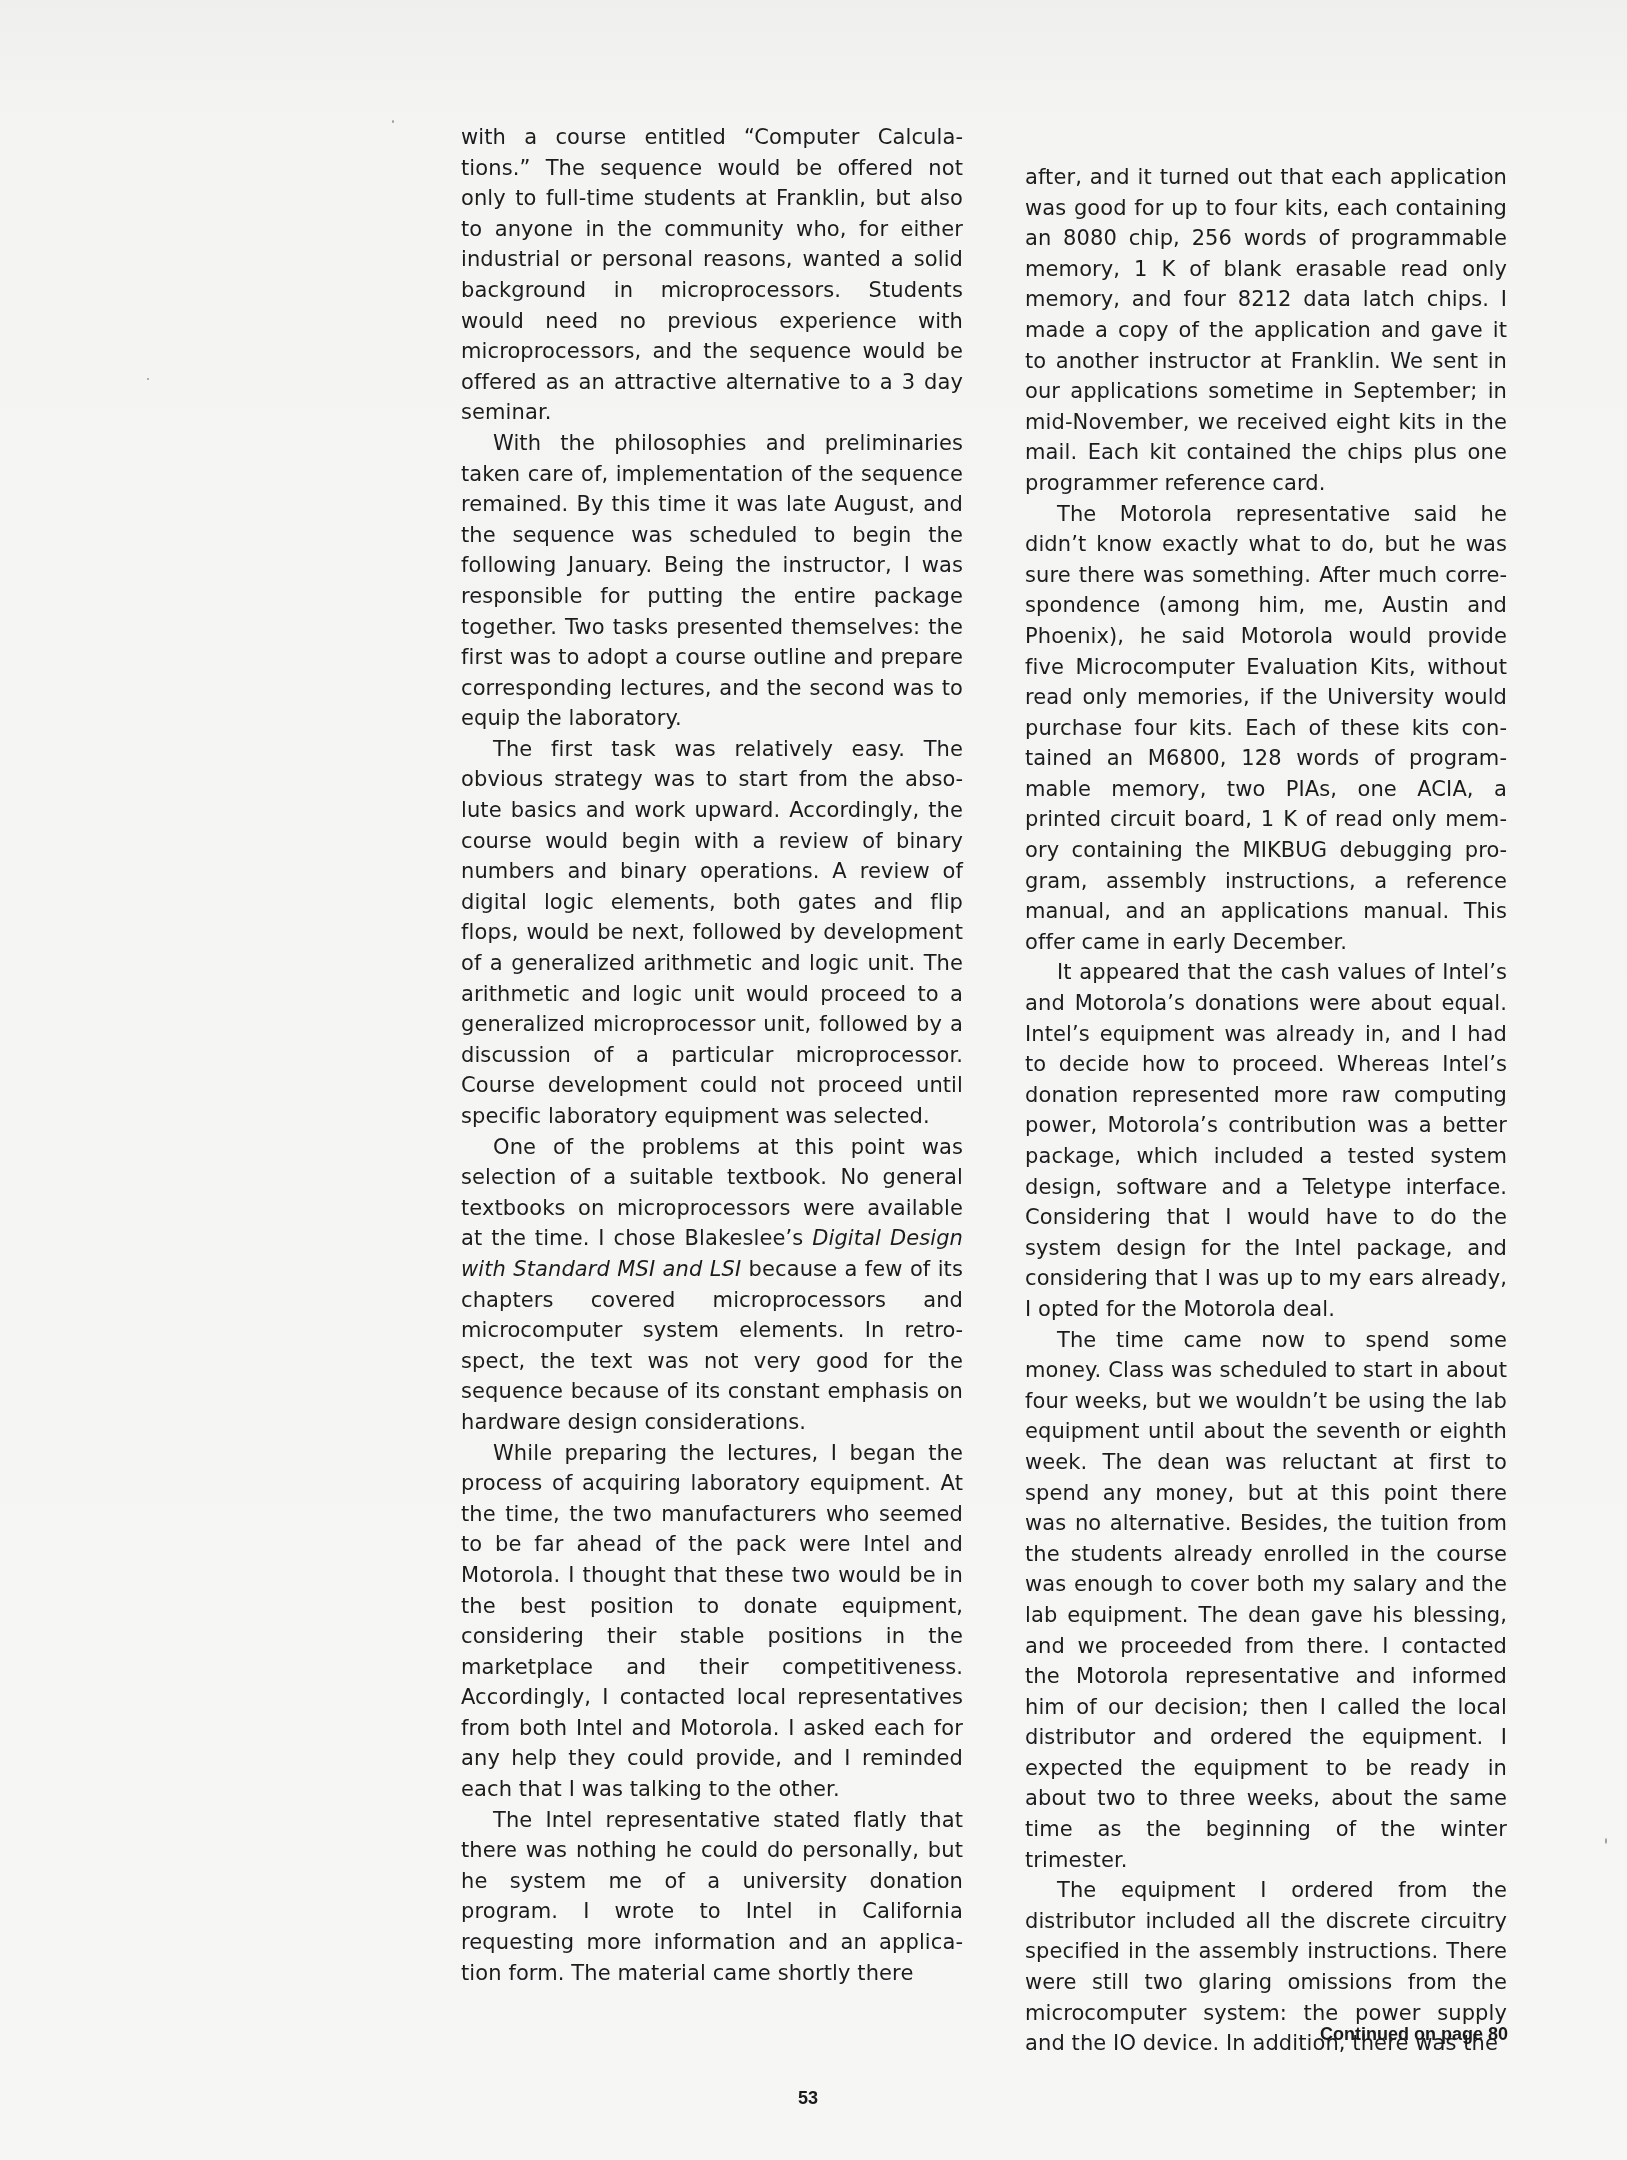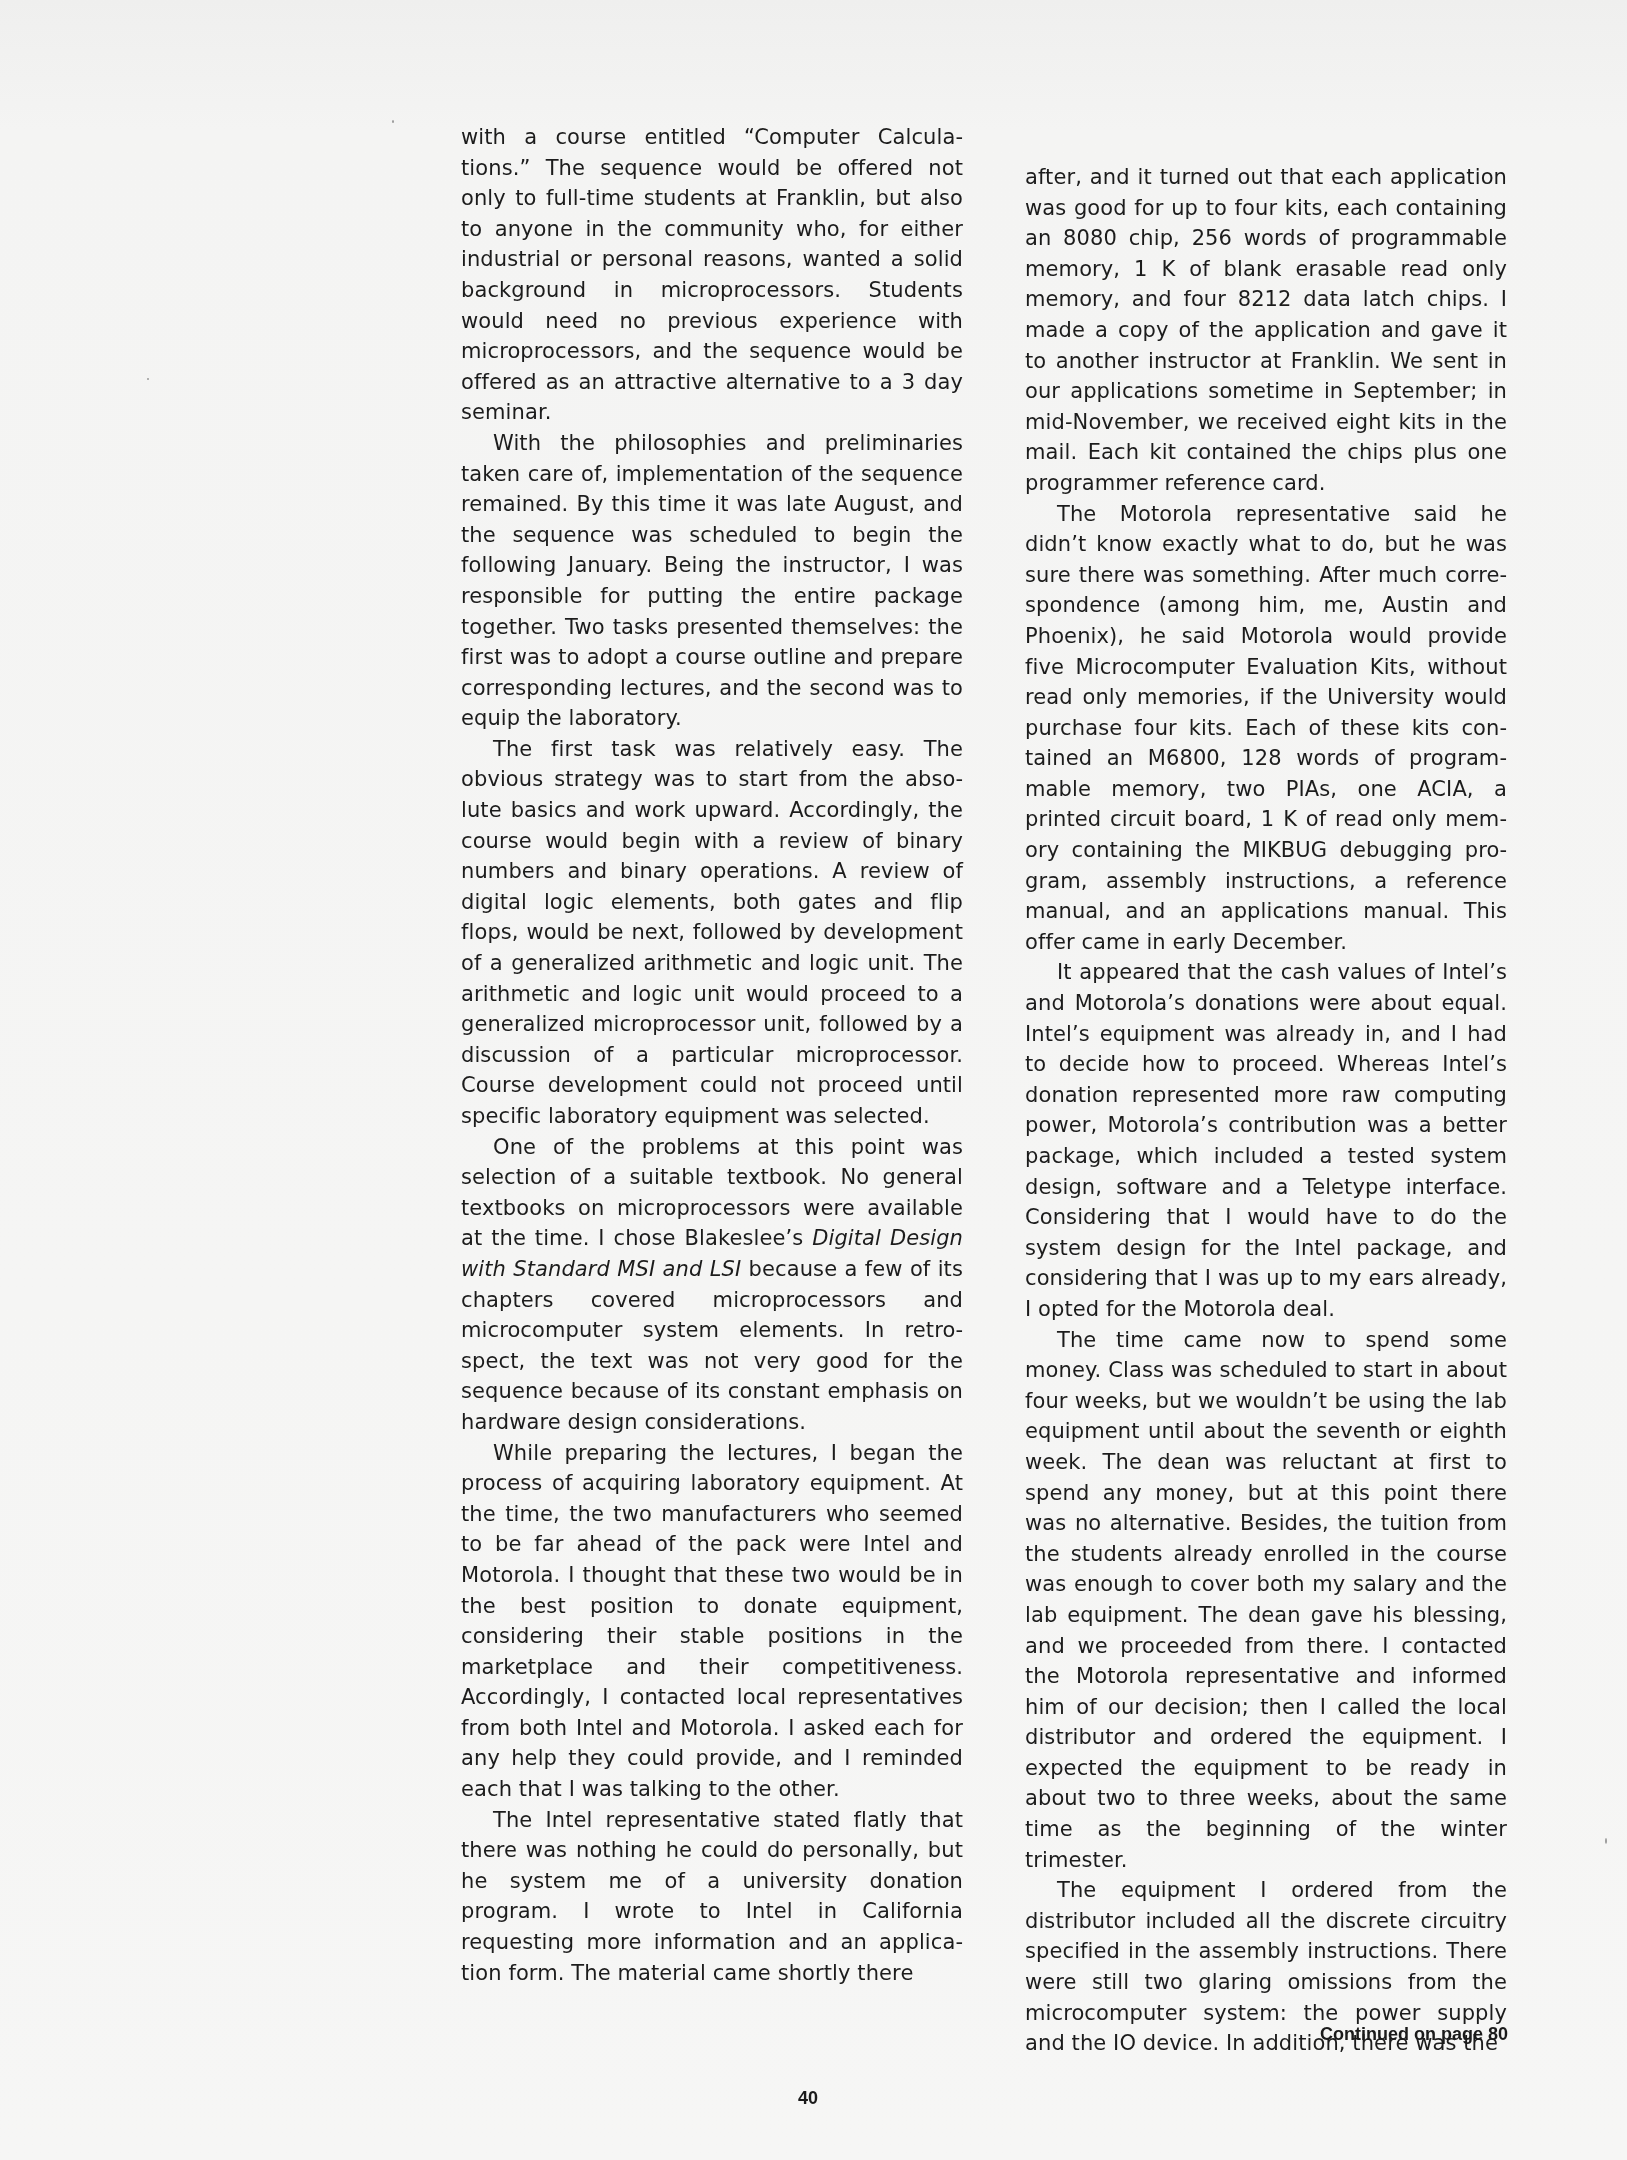--- a/index.html
+++ b/index.html
@@ -59,14 +59,14 @@
 
   <div class="col col-right">
     <p>after, and it turned out that each application was good for up to four kits, each containing an 8080 chip, 256 words of programmable memory, 1 K of blank erasable read only memory, and four 8212 data latch chips. I made a copy of the application and gave it to another instructor at Franklin. We sent in our applications sometime in September; in mid-November, we received eight kits in the mail. Each kit contained the chips plus one programmer reference card.</p>
     <p class="indent">The Motorola representative said he didn’t know exactly what to do, but he was sure there was something. After much corre­spondence (among him, me, Austin and Phoenix), he said Motorola would provide five Microcomputer Evaluation Kits, without read only memories, if the University would purchase four kits. Each of these kits con­tained an M6800, 128 words of program­mable memory, two PIAs, one ACIA, a printed circuit board, 1 K of read only mem­ory containing the MIKBUG debugging pro­gram, assembly instructions, a reference manual, and an applications manual. This offer came in early December.</p>
     <p class="indent">It appeared that the cash values of Intel’s and Motorola’s donations were about equal. Intel’s equipment was already in, and I had to decide how to proceed. Whereas Intel’s donation represented more raw computing power, Motorola’s contribution was a better package, which included a tested system design, software and a Teletype interface. Considering that I would have to do the system design for the Intel package, and con­sidering that I was up to my ears already, I opted for the Motorola deal.</p>
     <p class="indent">The time came now to spend some money. Class was scheduled to start in about four weeks, but we wouldn’t be using the lab equipment until about the seventh or eighth week. The dean was reluctant at first to spend any money, but at this point there was no alternative. Besides, the tuition from the students already enrolled in the course was enough to cover both my salary and the lab equipment. The dean gave his blessing, and we proceeded from there. I contacted the Motorola representative and informed him of our decision; then I called the local distributor and ordered the equipment. I expected the equipment to be ready in about two to three weeks, about the same time as the beginning of the winter trimester.</p>
     <p class="indent">The equipment I ordered from the distributor included all the discrete circuitry specified in the assembly instructions. There were still two glaring omissions from the microcomputer system: the power supply and the IO device. In addition, there was the</p>
   </div>
 
   <div class="continued">Continued on page 80</div>
-  <div class="page-number">40</div>
+  <div class="page-number">53</div>
 </div>
 
 </body></html>

